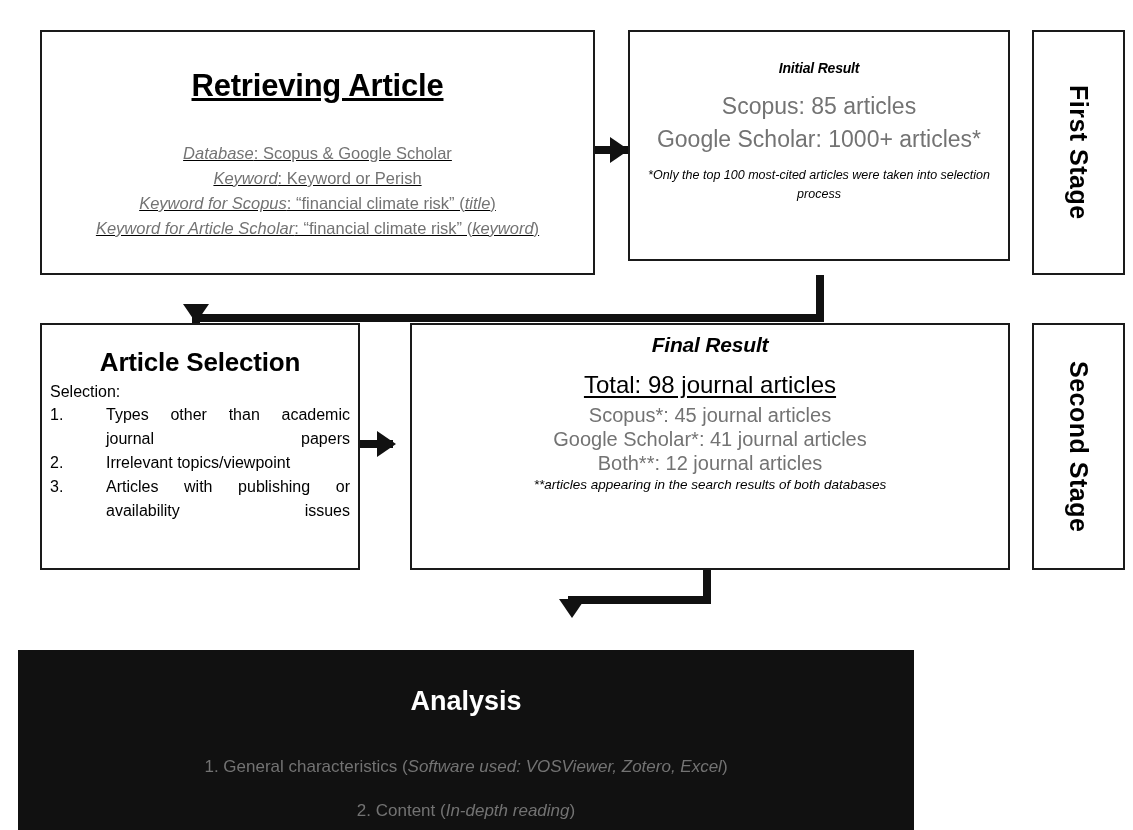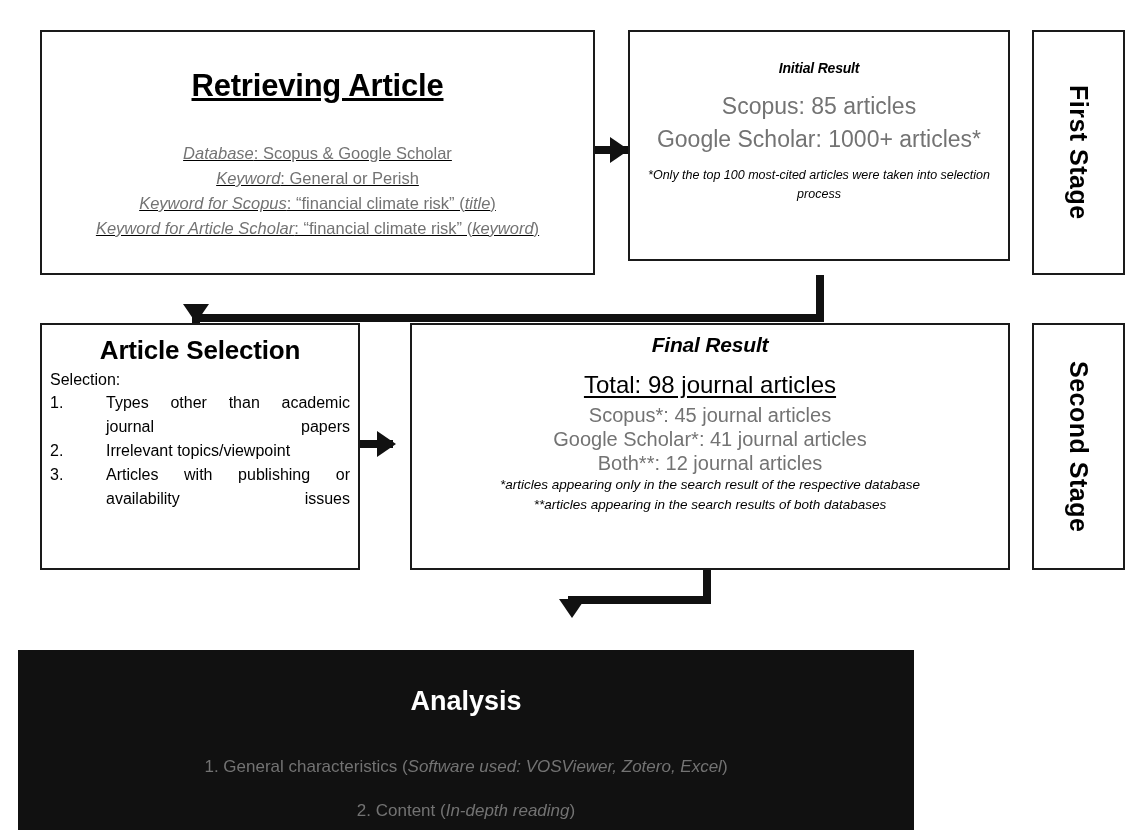--- a/index.html
+++ b/index.html
@@ -77,21 +77,21 @@
     font-weight: bold;
     font-size: 25px;
     letter-spacing: 0.5px;
     color: #000;
   }
   #stage-first  { left: 1032px; top: 30px;  width: 93px; height: 245px; }
   #stage-second { left: 1032px; top: 323px; width: 93px; height: 247px; }
 
   
   #box-selection { left: 40px; top: 323px; width: 320px; height: 247px; text-align: left; }
-  #box-selection .title { text-align: center; margin-top: 10px; }
+  #box-selection .title { text-align: center; margin-top: 22px; }
   #box-selection .excl  { font-size: 16px; margin: 5px 0 0 8px; }
   #box-selection ol {
     margin: 2px 0 0 0;
     padding: 0;
     list-style: none;
     font-size: 16px;
     line-height: 24px;
   }
   #box-selection ol li {
     position: relative;
@@ -147,21 +147,21 @@
 
 <div id="canvas">
 
   <div class="box" id="box-retrieving">
     <div class="hdr hdr-xl title">Retrieving Article</div>
     <div class="meta">
       <div class="line">
         <span class="it">Database</span><span>: Scopus &amp; Google Scholar</span>
       </div>
       <div class="line">
-        <span class="it">Keyword</span><span>: General or Perish</span>
+        <span class="it">Keyword</span><span>: Keyword or Perish</span>
       </div>
       <div class="line">
         <span class="it">Keyword for Scopus</span><span>: “financial climate risk” (</span><span class="it">title</span><span>)</span>
       </div>
       <div class="line">
         <span class="it">Keyword for Article Scholar</span><span>: “financial climate risk” (</span><span class="it">keyword</span><span>)</span>
       </div>
     </div>
   </div>
 
@@ -217,21 +217,20 @@
   <div class="box" id="box-final">
     <div class="hdr hdr-it title">Final Result</div>
     <div class="total">
       <span class="u">Total: 98 journal articles</span>
     </div>
     <div class="sub">
       <div class="line">Scopus*: 45 journal articles</div>
       <div class="line">Google Scholar*: 41 journal articles</div>
       <div class="line">Both**: 12 journal articles</div>
     </div>
-    <div class="fn">*articles appearing only in the search result of the respective database</div>
     <div class="fn">**articles appearing in the search results of both databases</div>
   </div>
 
   <div class="stage" id="stage-second">
     <span>Second Stage</span>
   </div>
 
   <div class="conn">
     <div class="vbar" style="left:703px; top:570px; height:34px;"></div>
     <div class="hbar" style="left:568px; top:596px; width:143px;"></div>

